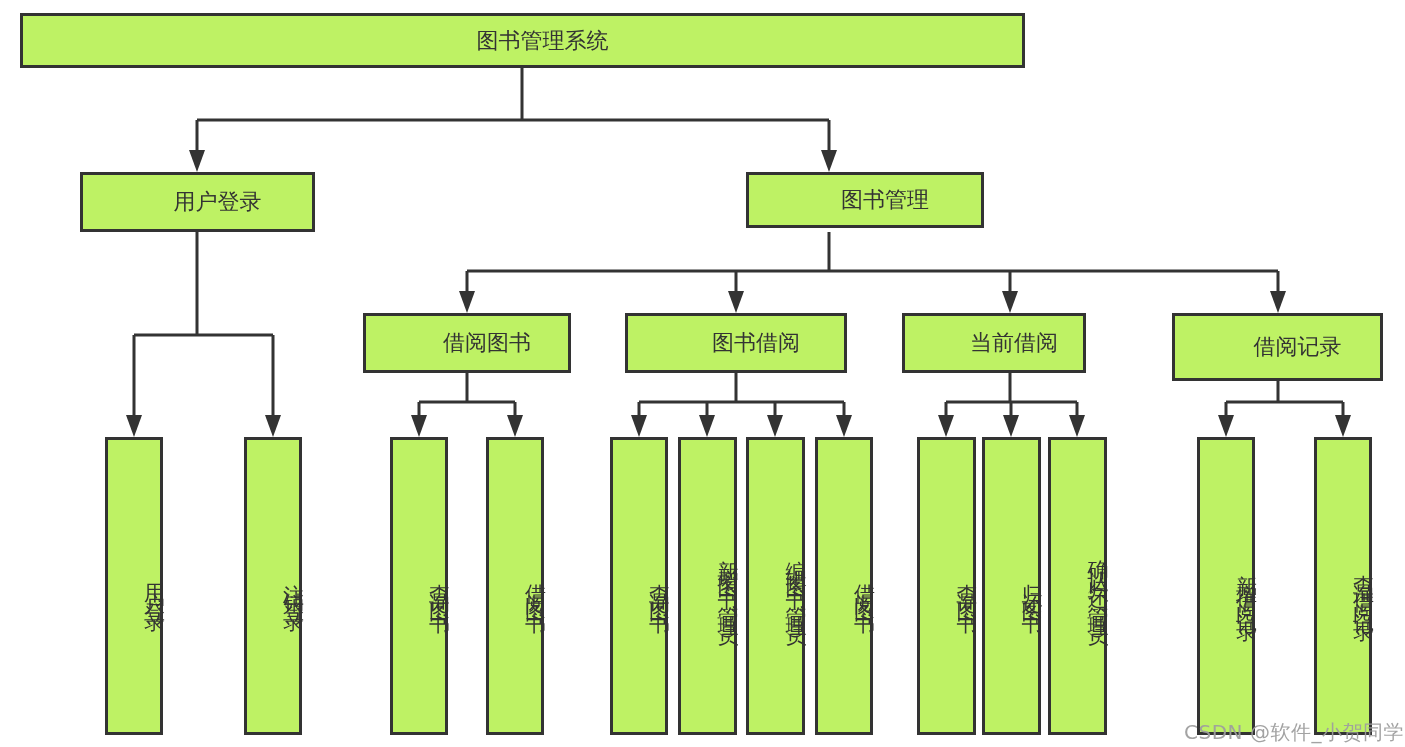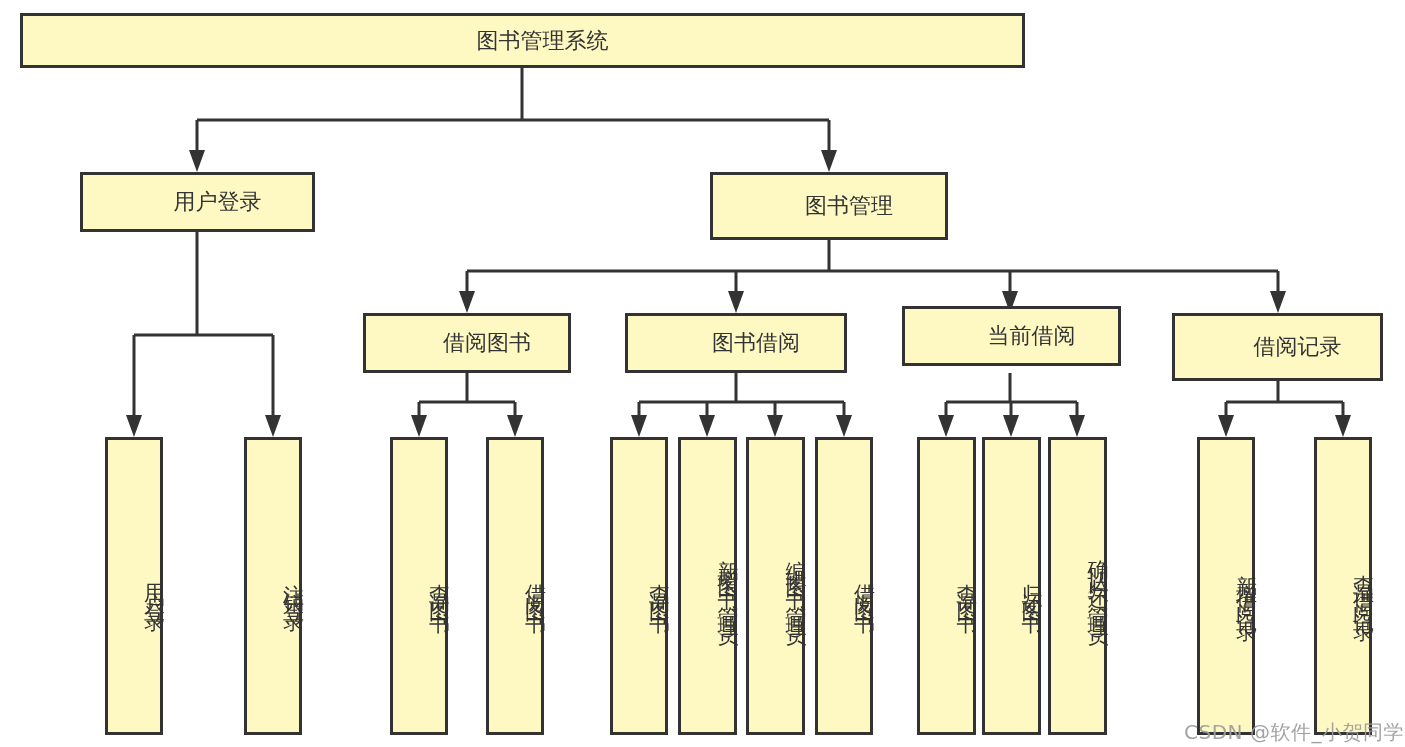--- a/index.html
+++ b/index.html
@@ -12,21 +12,21 @@
   }
   .wires {
     position:absolute; left:0; top:0;
     width:1405px; height:747px;
     pointer-events:none;
   }
   .node {
     position:absolute;
     box-sizing:border-box;
     border:3px solid #333333;
-    background:#fef9c3;
+    background:#bef264;
     display:flex;
     align-items:center;
     justify-content:center;
     color:#333333;
     font-size:22px;
     text-align:center;
     white-space:nowrap;
     padding-left:40px;
   }
   .leaf {
@@ -90,25 +90,25 @@
     <g stroke="#333333" stroke-width="3" fill="none">
       <path d="M1278,373 V402 M1226,402 H1343 M1226,402 V417 M1343,402 V417"></path>
       <polygon points="1218,415 1234,415 1226,437" fill="#333333" stroke="none"></polygon>
       <polygon points="1335,415 1351,415 1343,437" fill="#333333" stroke="none"></polygon>
     </g>
   </svg>
 
   <div class="node" style="left:20px;top:13px;width:1005px;height:55px">图书管理系统</div>
 
   <div class="node" style="left:80px;top:172px;width:235px;height:60px">用户登录</div>
-  <div class="node" style="left:710px;top:172px;width:238px;height:68px">图书管理</div>
+  <div class="node" style="left:746px;top:172px;width:238px;height:56px">图书管理</div>
 
   <div class="node" style="left:363px;top:313px;width:208px;height:60px">借阅图书</div>
   <div class="node" style="left:625px;top:313px;width:222px;height:60px">图书借阅</div>
-  <div class="node" style="left:902px;top:306px;width:219px;height:60px">当前借阅</div>
+  <div class="node" style="left:902px;top:313px;width:184px;height:60px">当前借阅</div>
   <div class="node" style="left:1172px;top:313px;width:211px;height:68px">借阅记录</div>
 
   <div class="node leaf" style="left:105px;top:437px;width:58px;height:298px">用户登录</div>
   <div class="node leaf" style="left:244px;top:437px;width:58px;height:298px">注销登录</div>
 
   <div class="node leaf" style="left:390px;top:437px;width:58px;height:298px">查询图书</div>
   <div class="node leaf" style="left:486px;top:437px;width:58px;height:298px">借阅图书</div>
 
   <div class="node leaf" style="left:610px;top:437px;width:58px;height:298px">查询图书</div>
   <div class="node leaf" style="left:678px;top:437px;width:59px;height:298px">新增图书（管理员）</div>

